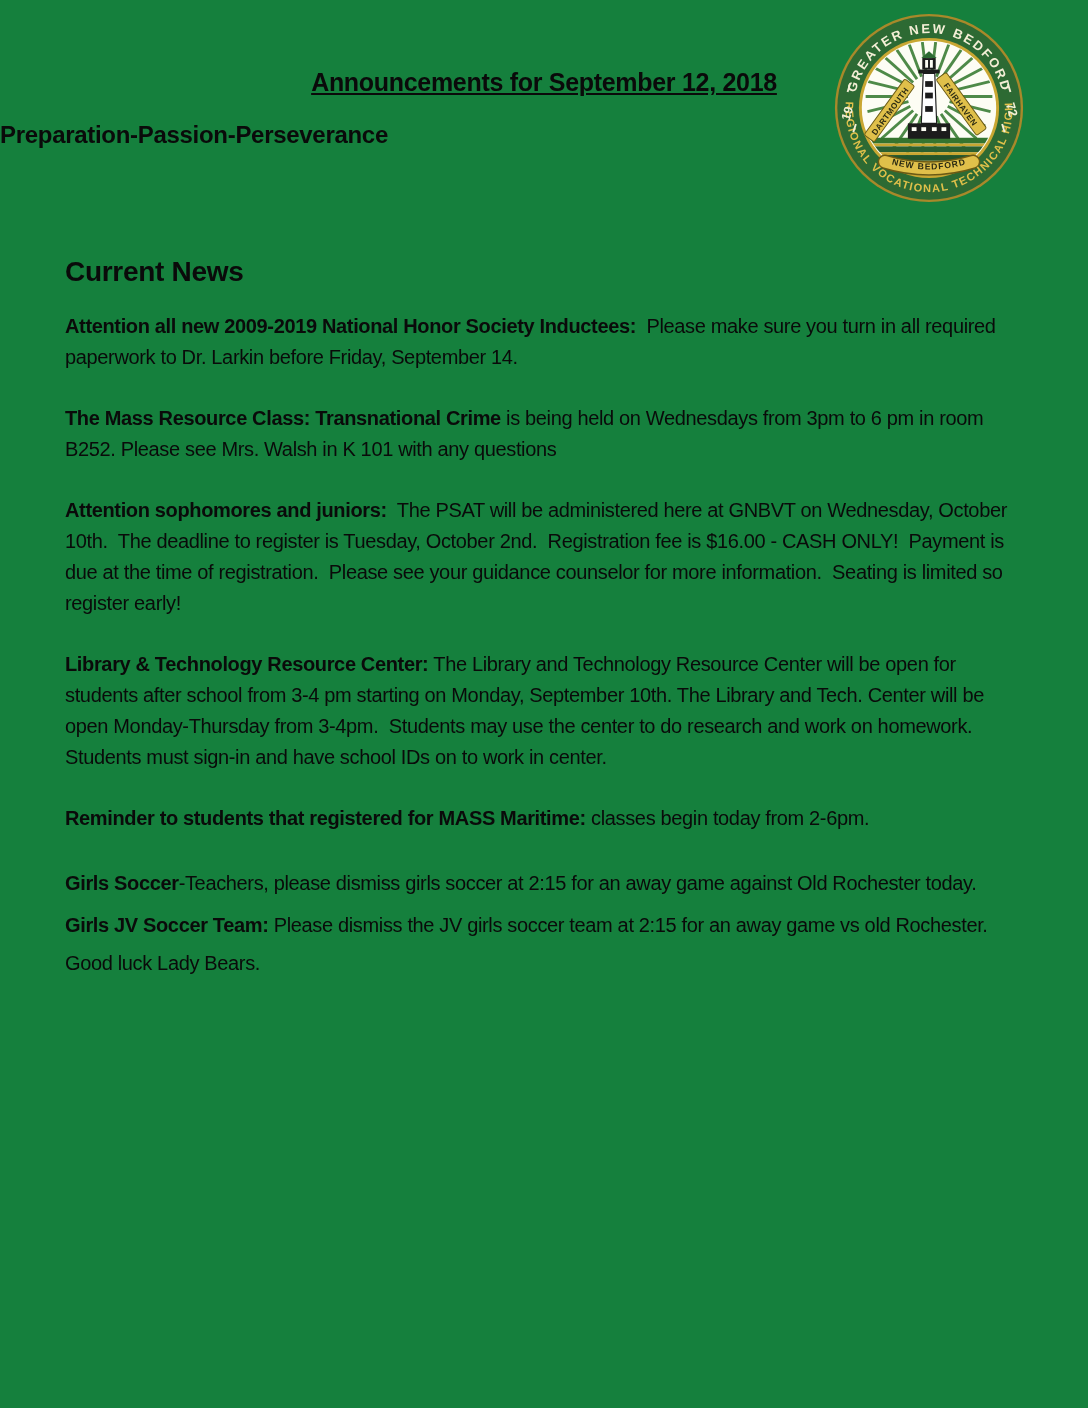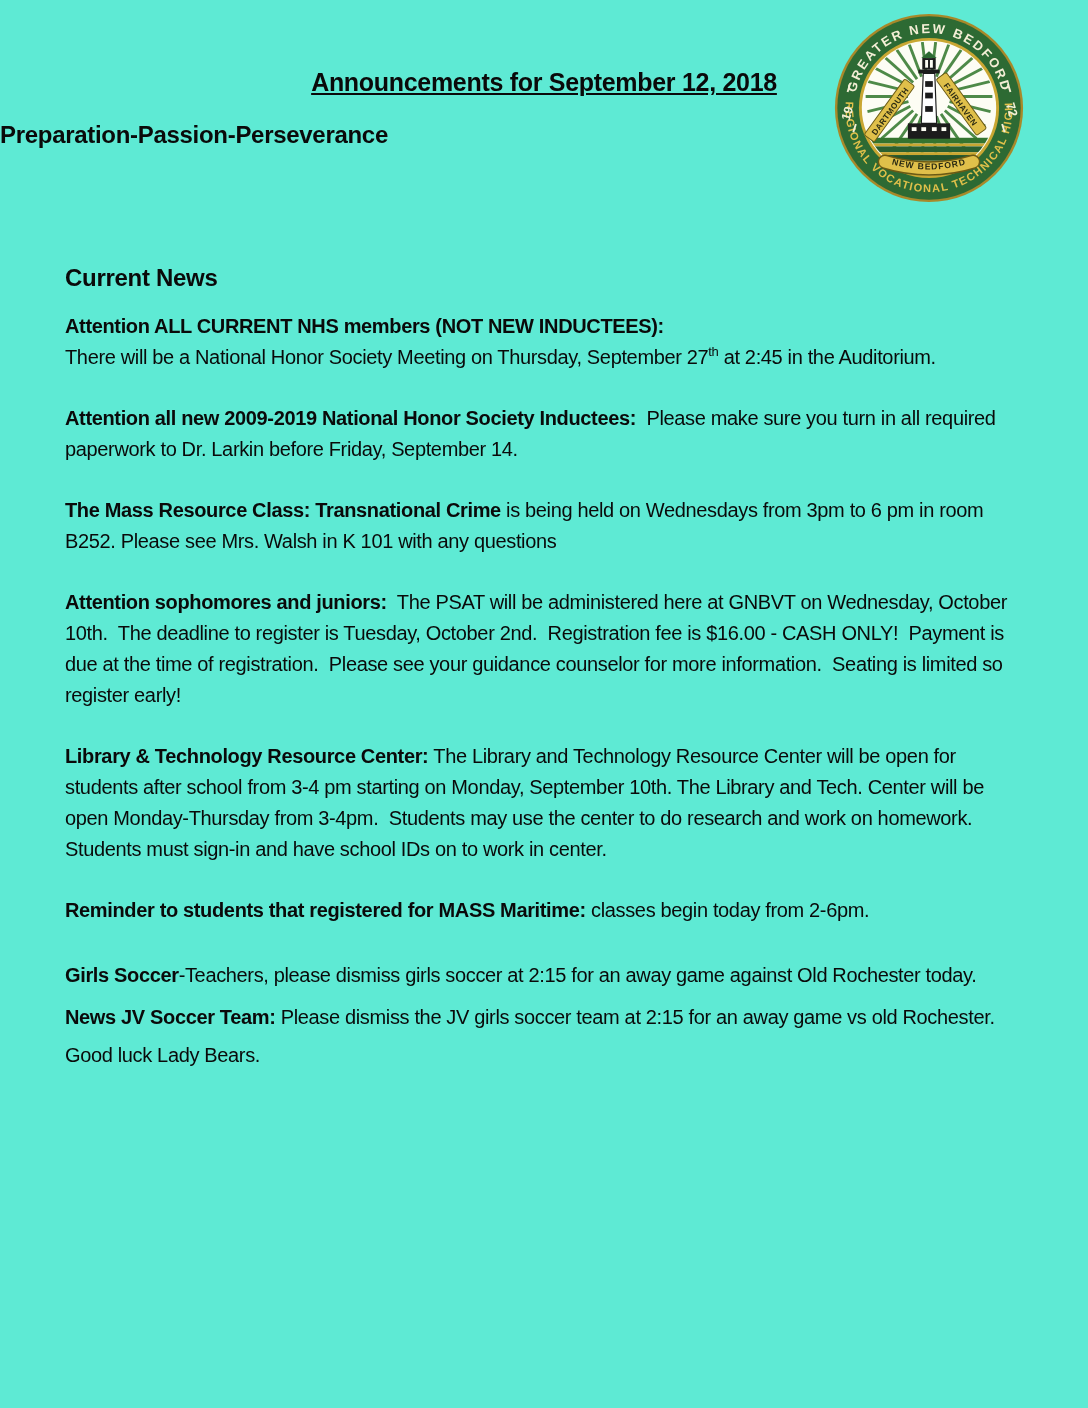--- a/index.html
+++ b/index.html
@@ -4,21 +4,21 @@
 <style>
   html, body {
     margin: 0;
     padding: 0;
     background: #ffffff;
   }
   .page {
     position: relative;
     width: 1088px;
     height: 1408px;
-    background: #5eead4;
+    background: #15803d;
     font-family: "Liberation Sans", sans-serif;
     color: #0a0a0a;
     overflow: hidden;
   }
   .doc-title {
     position: absolute;
     top: 68px;
     left: 0;
     width: 1088px;
     text-align: center;
@@ -39,23 +39,23 @@
   }
   .logo-wrap {
     position: absolute;
     top: 12px;
     left: 833px;
     width: 192px;
     height: 192px;
   }
   .section-heading {
     position: absolute;
-    top: 264px;
+    top: 256px;
     left: 65px;
-    font-size: 24px;
+    font-size: 28px;
     font-weight: bold;
     letter-spacing: -0.3px;
   }
   .announcements {
     position: absolute;
     top: 311px;
     left: 65px;
     width: 957px;
   }
   .para {
@@ -188,24 +188,22 @@
         <text transform="translate(182,103) rotate(73)" text-anchor="middle" font-family="Liberation Sans, sans-serif" font-size="13" font-weight="bold" fill="#f4efd6">72</text>
         <rect x="179" y="78" width="9" height="2" fill="#f4efd6" transform="rotate(73 183.5 79)"></rect>
         <rect x="173" y="120" width="9" height="2" fill="#f4efd6" transform="rotate(73 177.5 121)"></rect>
       </g>
     </svg>
   </div>
 
   <div class="section-heading">Current News</div>
 
   <div class="announcements">
-      <p class="para"><span class="b">Attention ALL CURRENT NHS members (NOT NEW INDUCTEES):</span><span>
-There will be a National Honor Society Meeting on Thursday, September 27</span><sup>th</sup><span> at 2:45 in the Auditorium.</span></p>
       <p class="para"><span class="b">Attention all new 2009-2019 National Honor Society Inductees:</span><span>  Please make sure you turn in all required paperwork to Dr. Larkin before Friday, September 14.</span></p>
       <p class="para"><span class="b">The Mass Resource Class: Transnational Crime</span><span> is being held on Wednesdays from 3pm to 6 pm in room B252. Please see Mrs. Walsh in K 101 with any questions</span></p>
       <p class="para"><span class="b">Attention sophomores and juniors:</span><span>  The PSAT will be administered here at GNBVT on Wednesday, October 10th.  The deadline to register is Tuesday, October 2nd.  Registration fee is $16.00 - CASH ONLY!  Payment is due at the time of registration.  Please see your guidance counselor for more information.  Seating is limited so register early!</span></p>
       <p class="para"><span class="b">Library &amp; Technology Resource Center:</span><span> The Library and Technology Resource Center will be open for students after school from 3-4 pm starting on Monday, September 10th. The Library and Tech. Center will be open Monday-Thursday from 3-4pm.  Students may use the center to do research and work on homework.  Students must sign-in and have school IDs on to work in center.</span></p>
       <p class="para"><span class="b">Reminder to students that registered for MASS Maritime:</span><span> classes begin today from 2-6pm.</span></p>
       <p class="para"><span class="b">Girls Soccer</span><span>-Teachers, please dismiss girls soccer at 2:15 for an away game against Old Rochester today.</span></p>
-      <p class="para"><span class="b">News JV Soccer Team:</span><span> Please dismiss the JV girls soccer team at 2:15 for an away game vs old Rochester. Good luck Lady Bears.</span></p>
+      <p class="para"><span class="b">Girls JV Soccer Team:</span><span> Please dismiss the JV girls soccer team at 2:15 for an away game vs old Rochester. Good luck Lady Bears.</span></p>
     </div>
 
 </div>
 
 </body></html>

